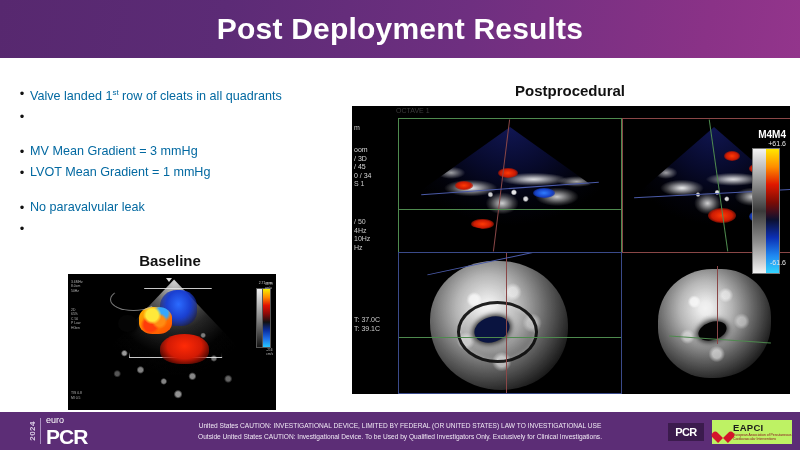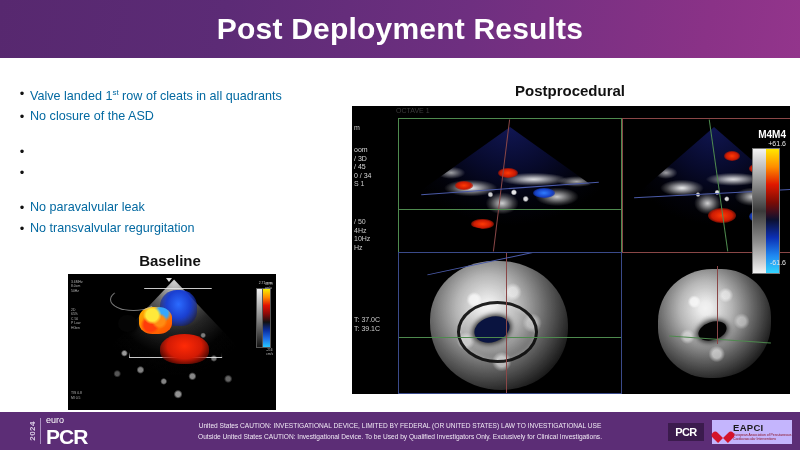--- a/index.html
+++ b/index.html
@@ -248,21 +248,21 @@
     display:flex;flex-direction:column;justify-content:center;align-items:center;
   }
   .foot-line{color:#f0e9f4;font-size:6.6px;line-height:11px;text-align:center;font-family:"Liberation Sans", sans-serif;}
   .logo-pcr-small{
     position:absolute;left:668px;top:11px;width:36px;height:18px;
     background:#3b1b4d;display:flex;align-items:center;justify-content:center;
   }
   .logo-pcr-small span{color:#fff;font-size:11px;font-weight:bold;letter-spacing:-.6px;font-family:"Liberation Sans", sans-serif;}
   .logo-eapci{
     position:absolute;left:712px;top:8px;width:76px;height:24px;
-    background:#c4b5fd;display:flex;align-items:center;gap:3px;padding-left:4px;
+    background:#bef264;display:flex;align-items:center;gap:3px;padding-left:4px;
   }
   .heart{
     width:14px;height:13px;position:relative;flex:0 0 14px;
   }
   .heart::before,.heart::after{
     content:"";position:absolute;width:7px;height:11px;background:#d4142a;
     border-radius:7px 7px 0 0;top:1px;
   }
   .heart::before{left:7px;transform:rotate(45deg);transform-origin:0 100%;}
   .heart::after{left:0px;transform:rotate(-45deg);transform-origin:100% 100%;}
@@ -281,39 +281,39 @@
 
   <div class="bullets">
 
     <div class="bullet-row">
       <span class="dot">•</span>
       <span class="btext"><span>Valve landed 1</span><sup>st</sup><span> row of cleats in all quadrants</span></span>
     </div>
 
     <div class="bullet-row">
       <span class="dot">•</span>
-      <span class="btext">No closure of the ASD</span>
     </div>
 
     <div class="bullet-row gap">
       <span class="dot">•</span>
+      <span class="btext">MV Mean Gradient = 3 mmHg</span>
     </div>
 
     <div class="bullet-row">
       <span class="dot">•</span>
+      <span class="btext">LVOT Mean Gradient = 1 mmHg</span>
     </div>
 
     <div class="bullet-row gap">
       <span class="dot">•</span>
       <span class="btext">No paravalvular leak</span>
     </div>
 
     <div class="bullet-row">
       <span class="dot">•</span>
-      <span class="btext">No transvalvular regurgitation</span>
     </div>
   </div>
 
   <div class="img-label" id="label-baseline">Baseline</div>
 
   <div class="img-label" id="label-postprocedural">Postprocedural</div>
 
   <div class="echo-base">
     <div class="fan"></div>
     <div class="speckle"></div>

